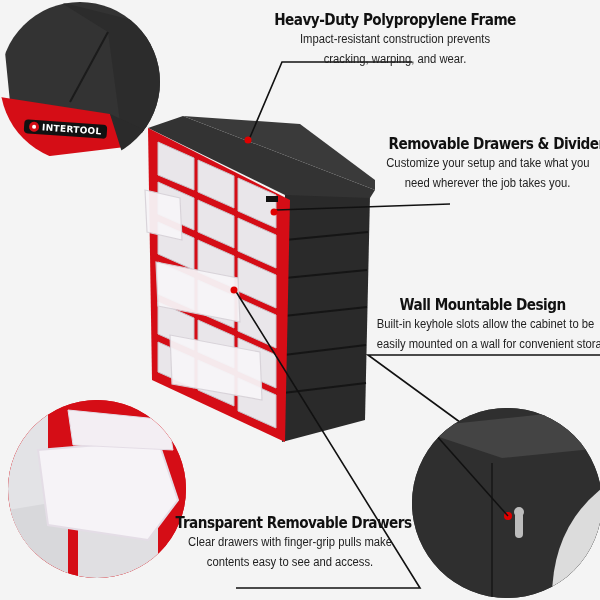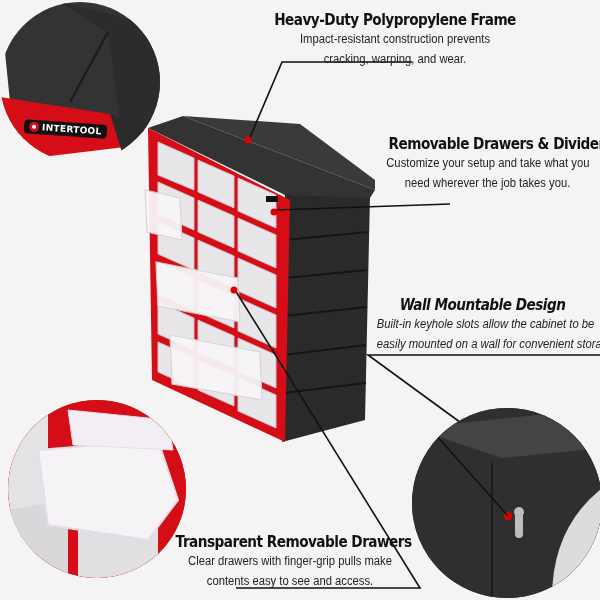--- a/index.html
+++ b/index.html
@@ -128,23 +128,23 @@
   <div class="desc">Impact-resistant construction prevents</div>
   <div class="desc">cracking, warping, and wear.</div>
 </div>
 
 <div class="callout" style="left:375px;top:135px;width:225px;">
   <div class="title">Removable Drawers &amp; Divider</div>
   <div class="desc">Customize your setup and take what you</div>
   <div class="desc">need wherever the job takes you.</div>
 </div>
 
-<div class="callout" style="left:365px;top:296px;width:235px;font-style:italic;">
+<div class="callout" style="left:365px;top:296px;width:235px;">
   <div class="title">Wall Mountable Design</div>
   <div class="desc">Built-in keyhole slots allow the cabinet to be</div>
   <div class="desc">easily mounted on a wall for convenient storage.</div>
 </div>
 
-<div class="callout" style="left:160px;top:533px;width:260px;">
+<div class="callout" style="left:160px;top:514px;width:260px;">
   <div class="title">Transparent Removable Drawers</div>
   <div class="desc">Clear drawers with finger-grip pulls make</div>
   <div class="desc">contents easy to see and access.</div>
 </div>
 
 </body></html>

